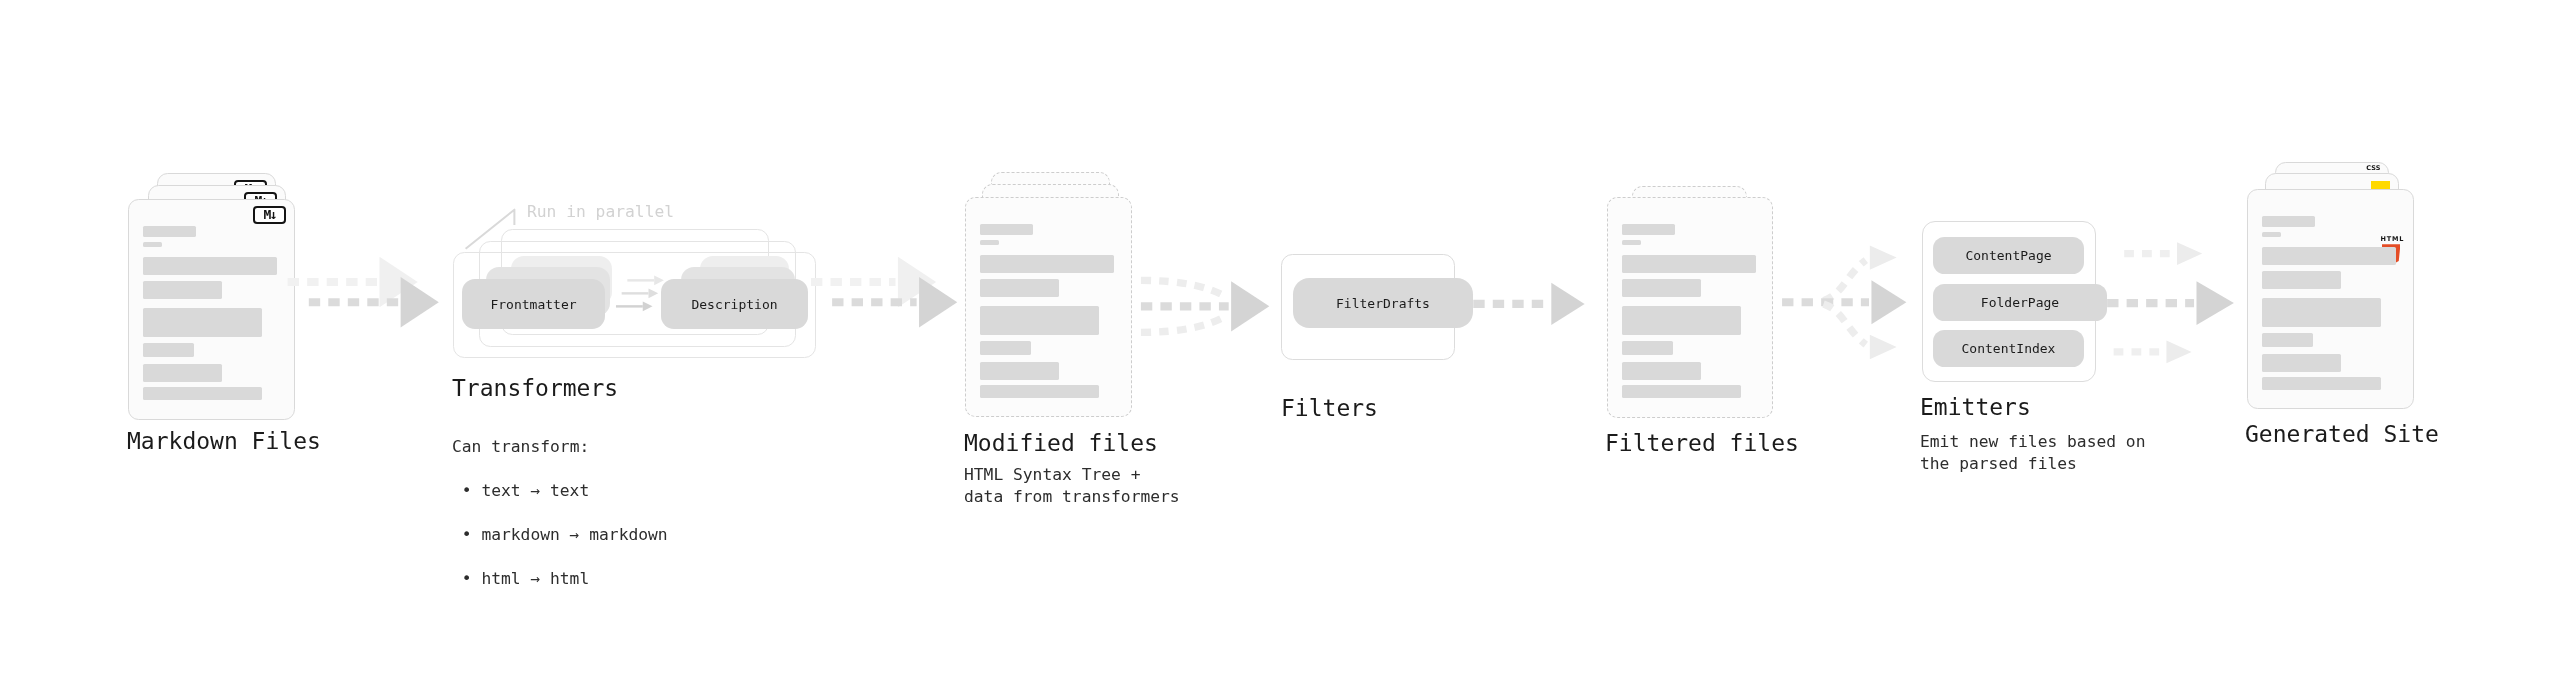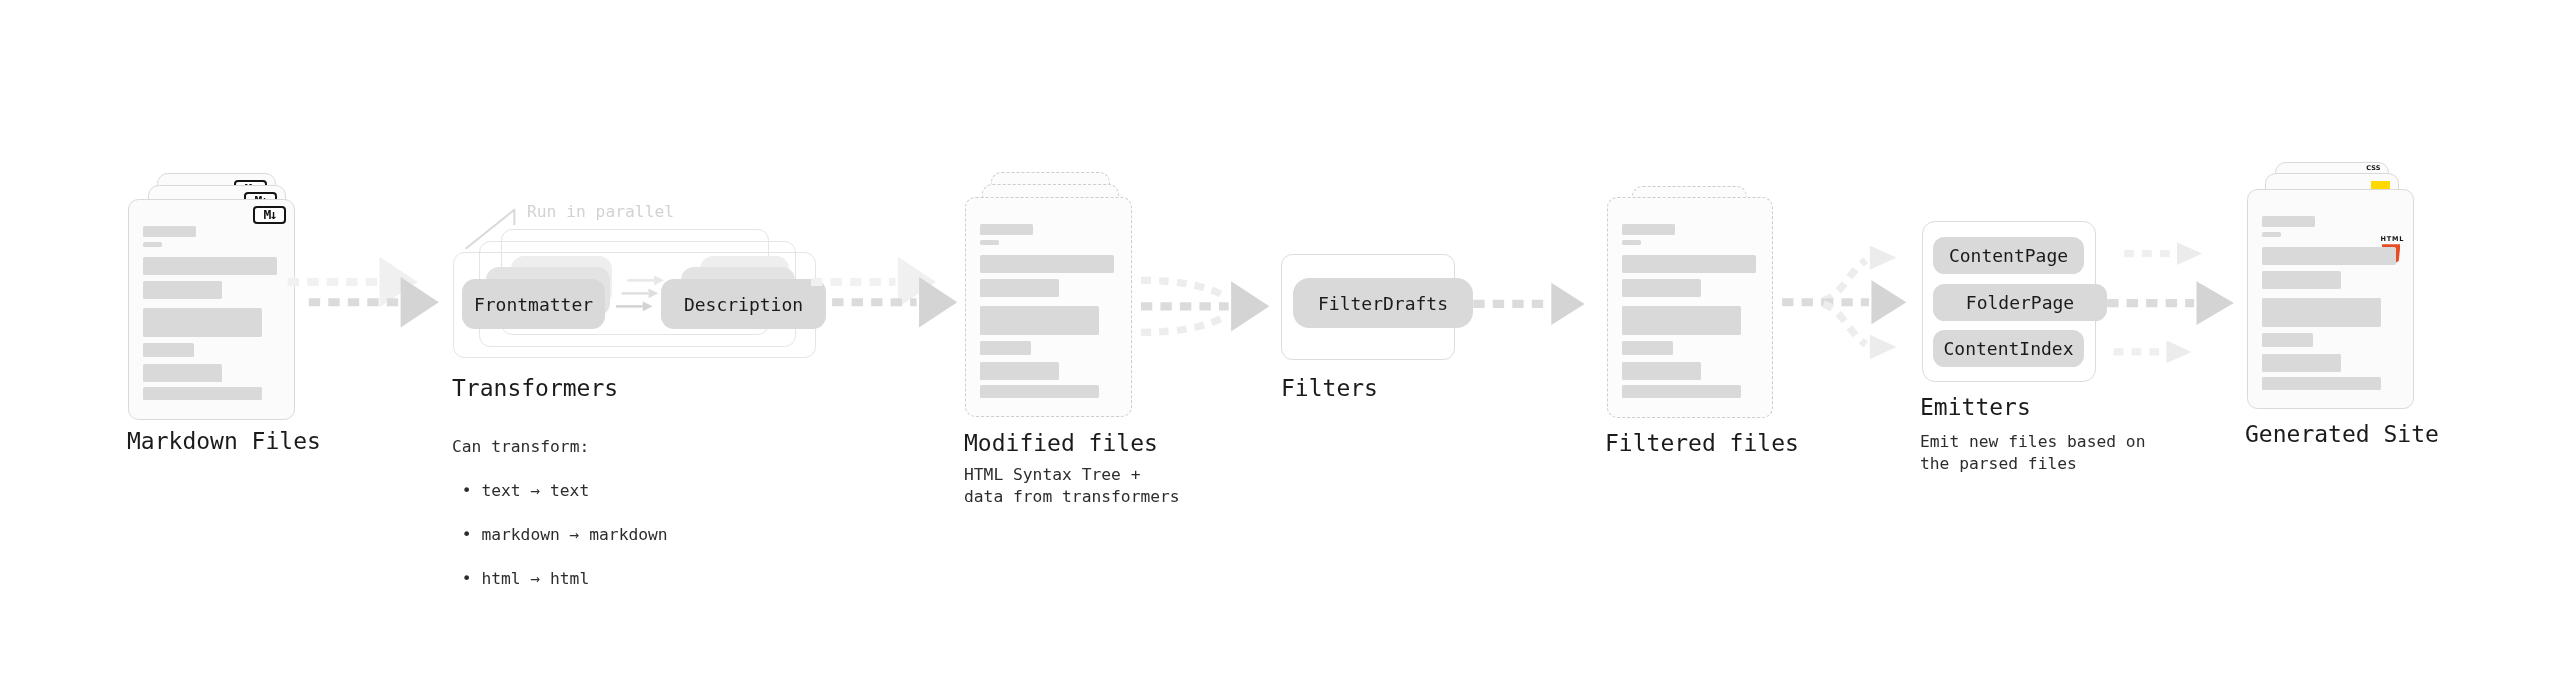--- a/index.html
+++ b/index.html
@@ -12,21 +12,21 @@
   .file-card.dashed{background:#fcfcfc;border:1.6px dashed #cdcdcd;}
   .ph-bars{position:absolute;left:14px;top:26px;}
   .ph-bar{background:var(--bar-gray,#d9d9d9);border-radius:1.6px;}
   .md-badge{position:absolute;right:8.1px;top:5.7px;width:32.5px;height:18px;background:#fff;border:2.4px solid #141414;
     border-radius:4.1px;display:flex;align-items:center;justify-content:center;
     font-size:13px;font-weight:bold;letter-spacing:-1.6px;color:#141414;box-sizing:border-box;}
   
   .frame{position:absolute;border:1.6px solid #e4e4e4;border-radius:11.4px;background:transparent;box-sizing:border-box;}
   .panel{position:absolute;border:1.6px solid #dcdcdc;border-radius:11.4px;background:#fff;box-sizing:border-box;}
   .pill{position:absolute;background:var(--pill-gray,#d9d9d9);border-radius:13px;display:flex;align-items:center;justify-content:center;
-    font-size:18px;color:#1b1b1b;white-space:nowrap;box-sizing:border-box;}
+    font-size:13px;color:#1b1b1b;white-space:nowrap;box-sizing:border-box;}
   .pill.g1{background:#e3e3e3;}
   .pill.g2{background:#eeeeee;}
   .pill.r20{border-radius:16.3px;}
   
   .stage-label{position:absolute;font-size:23px;color:#1b1b1b;white-space:nowrap;}
   .stage-desc{position:absolute;font-size:16.3px;line-height:22px;color:#2d2d2d;white-space:pre-line;}
   .bullet{padding-left:9.8px;}
   .annotation{position:absolute;font-size:16.3px;color:#d2d2d2;white-space:nowrap;}
   
   .css-badge{position:absolute;right:6.5px;top:2.4px;text-align:center;}
@@ -72,21 +72,21 @@
     <div class="frame" style="left:501px;top:229px;width:268px;height:106px;"></div>
     <div class="frame" style="left:479px;top:241px;width:317px;height:106px;"></div>
     <div class="frame" style="left:453px;top:252px;width:363px;height:106px;"></div>
 
     <div class="pill g2" style="left:511px;top:256px;width:101px;height:49px;"></div>
     <div class="pill g1" style="left:486px;top:267px;width:124px;height:49px;"></div>
     <div class="pill g2" style="left:700px;top:256px;width:89px;height:49px;"></div>
     <div class="pill g1" style="left:681px;top:267px;width:114px;height:49px;"></div>
 
     <div class="pill" style="left:462px;top:279px;width:143px;height:50px;">Frontmatter</div>
-    <div class="pill" style="left:661px;top:279px;width:165px;height:50px;text-align:center;">Description</div>
+    <div class="pill" style="left:661px;top:279px;width:147px;height:50px;text-align:center;">Description</div>
 
     <div class="annotation" style="left:527px;top:202px;">Run in parallel</div>
   </div>
   <div class="stage-label" style="left:452px;top:375px;">Transformers</div>
   <div class="stage-desc" style="left:452px;top:414px;">
     <div>Can transform:</div>
     <div class="bullet">• text → text</div>
     <div class="bullet">• markdown → markdown</div>
     <div class="bullet">• html → html</div>
   </div>
@@ -108,21 +108,21 @@
     </div>
   </div>
   <div class="stage-label" style="left:964px;top:430px;">Modified files</div>
   <div class="stage-desc" style="left:964px;top:464px;">HTML Syntax Tree +
 data from transformers</div>
 
   <div>
     <div class="panel" style="left:1281px;top:254px;width:174px;height:106px;"></div>
     <div class="pill r20" style="left:1293px;top:278px;width:180px;height:50px;">FilterDrafts</div>
   </div>
-  <div class="stage-label" style="left:1281px;top:375px;">Filters</div>
+  <div class="stage-label" style="left:1281px;top:395px;">Filters</div>
 
   <div>
     <div class="file-card dashed" style="left:1632px;top:186px;width:115px;height:57px;"></div>
     <div class="file-card dashed" style="left:1607px;top:197px;width:166px;height:221px;">
       <div class="ph-bars">
           <div class="ph-bar" style="width: 53px; height: 10.6px; margin-bottom: 5.7px;"></div>
           <div class="ph-bar" style="width: 18.7px; height: 4.9px; margin-bottom: 9.8px;"></div>
           <div class="ph-bar" style="width: 134px; height: 18px; margin-bottom: 5.7px;"></div>
           <div class="ph-bar" style="width: 79px; height: 18px; margin-bottom: 9.8px;"></div>
           <div class="ph-bar" style="width: 119px; height: 29px; margin-bottom: 5.7px;"></div>

